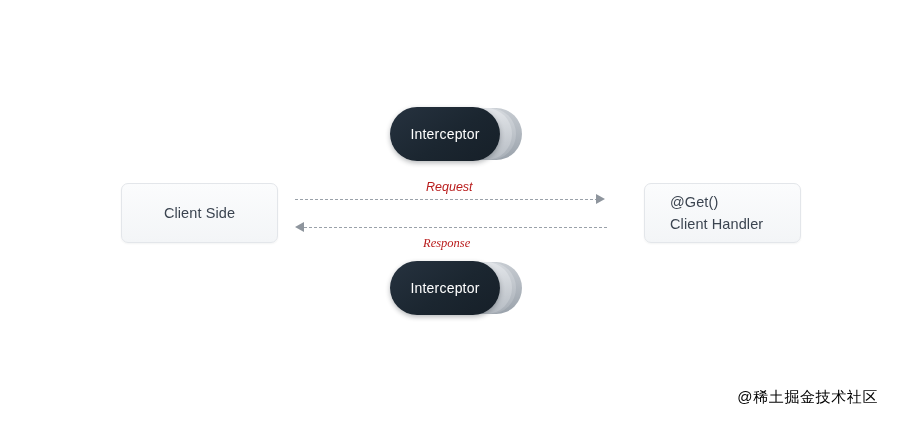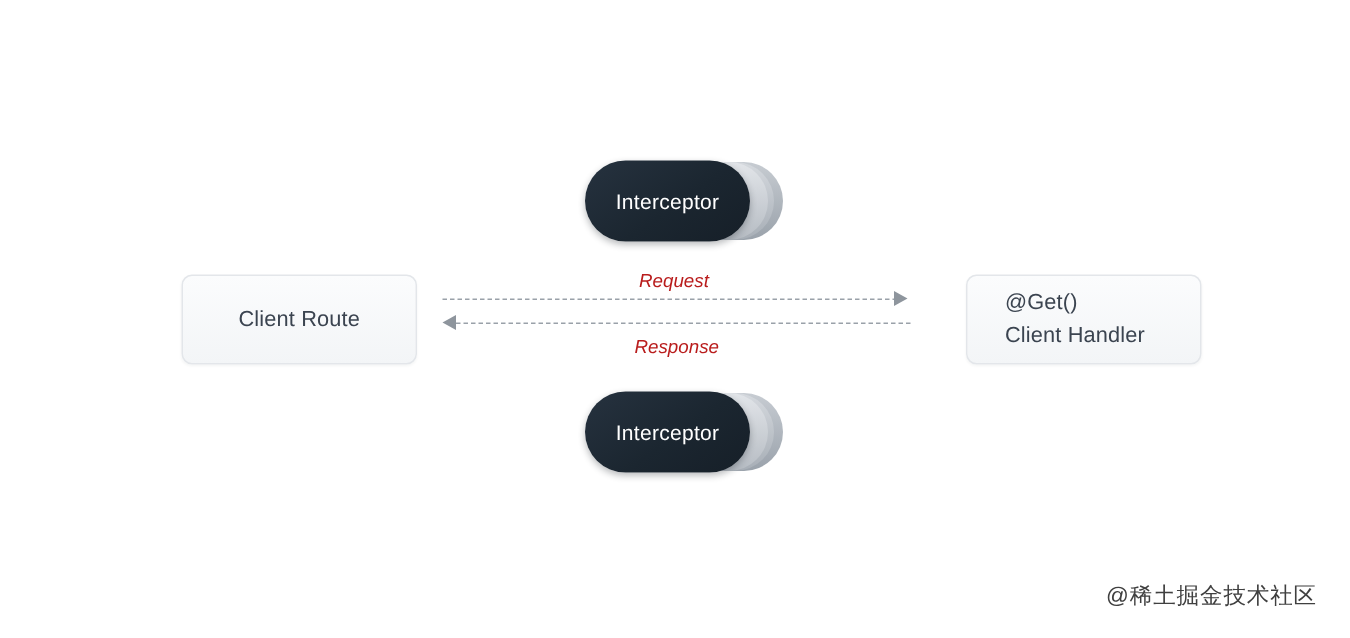--- a/index.html
+++ b/index.html
@@ -129,44 +129,44 @@
     font-style: italic;
     color: #b91c1c;
     white-space: nowrap;
   }
 
   #request-group  { left: 295px; top: 180px; width: 312px; height: 30px; }
   #request-group .arrow-line { left: 0; top: 19px; width: 303px; }
   #request-group .arrow-head { left: 301px; top: 14px; }
   #request-group .arrow-caption { left: 131px; top: 0px; }
 
-  #response-group { left: 295px; top: 209px; width: 312px; height: 32px; }
+  #response-group { left: 295px; top: 221px; width: 312px; height: 32px; font-family: Liberation Serif, serif; }
   #response-group .arrow-line { left: 9px; top: 6px; width: 303px; }
   #response-group .arrow-head { left: 0px; top: 1px; }
   #response-group .arrow-caption { left: 128px; top: 15px; }
 
   
   #watermark {
     position: absolute;
     right: 22px;
     bottom: 18px;
     font-size: 15px;
-    color: #404040;
+    color: #000000;
     letter-spacing: 0.6px;
     white-space: nowrap;
     user-select: none;
   }
 </style>
 </head>
 <body>
 
 <div class="canvas">
 
   <div class="node-box" id="client-box">
-    <span class="node-label">Client Route</span>
+    <span class="node-label">Client Side</span>
   </div>
 
   <div class="node-box" id="handler-box">
     <span class="node-label">@Get()</span>
     <span class="node-label">Client Handler</span>
   </div>
 
   <div class="pill-stack" id="interceptor-top">
     <div class="pill-layer l3"></div>
     <div class="pill-layer l2"></div>

